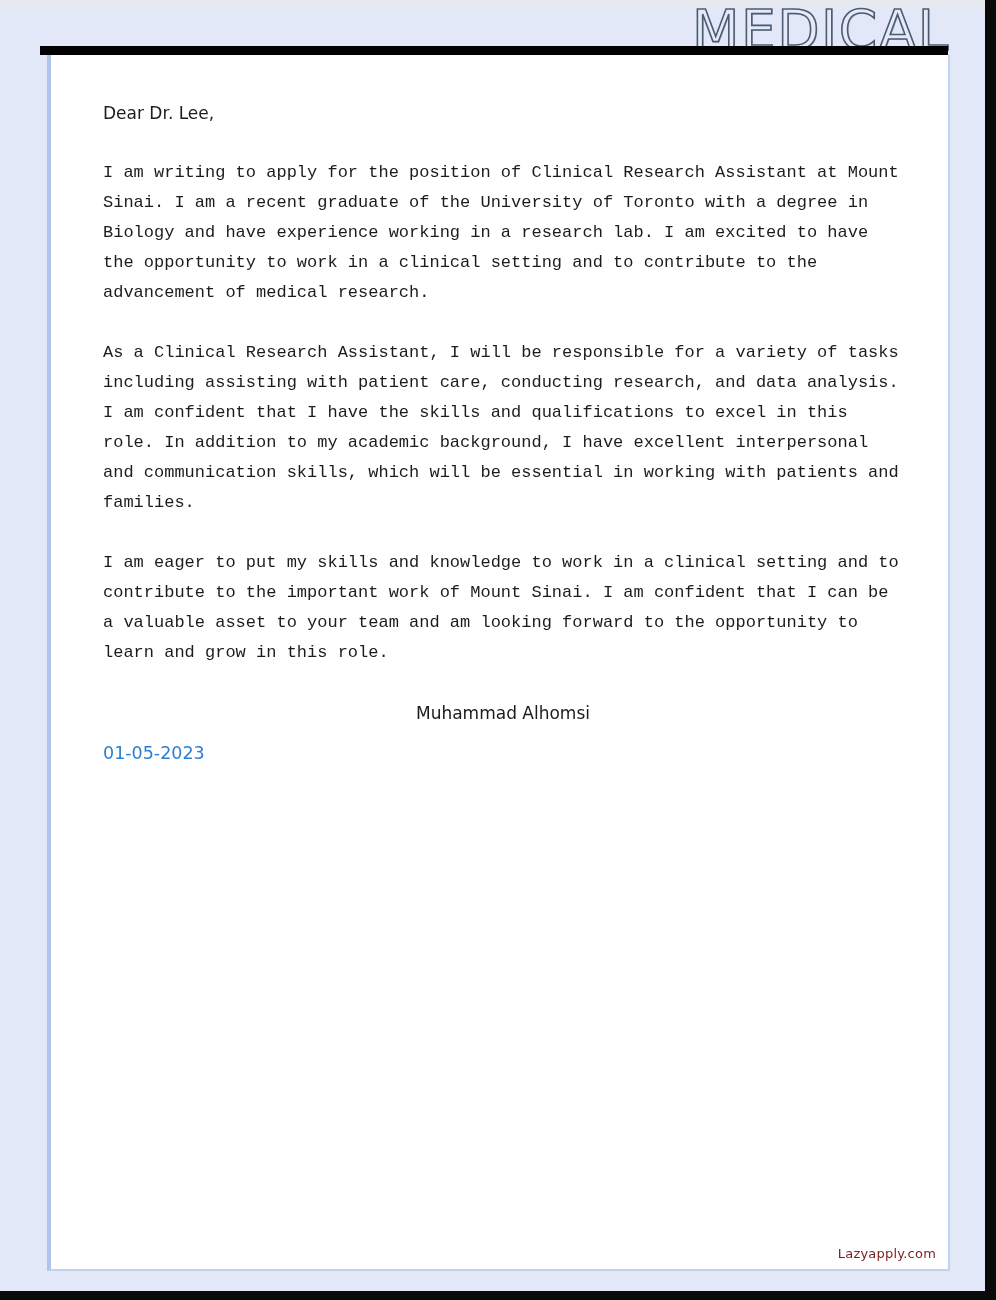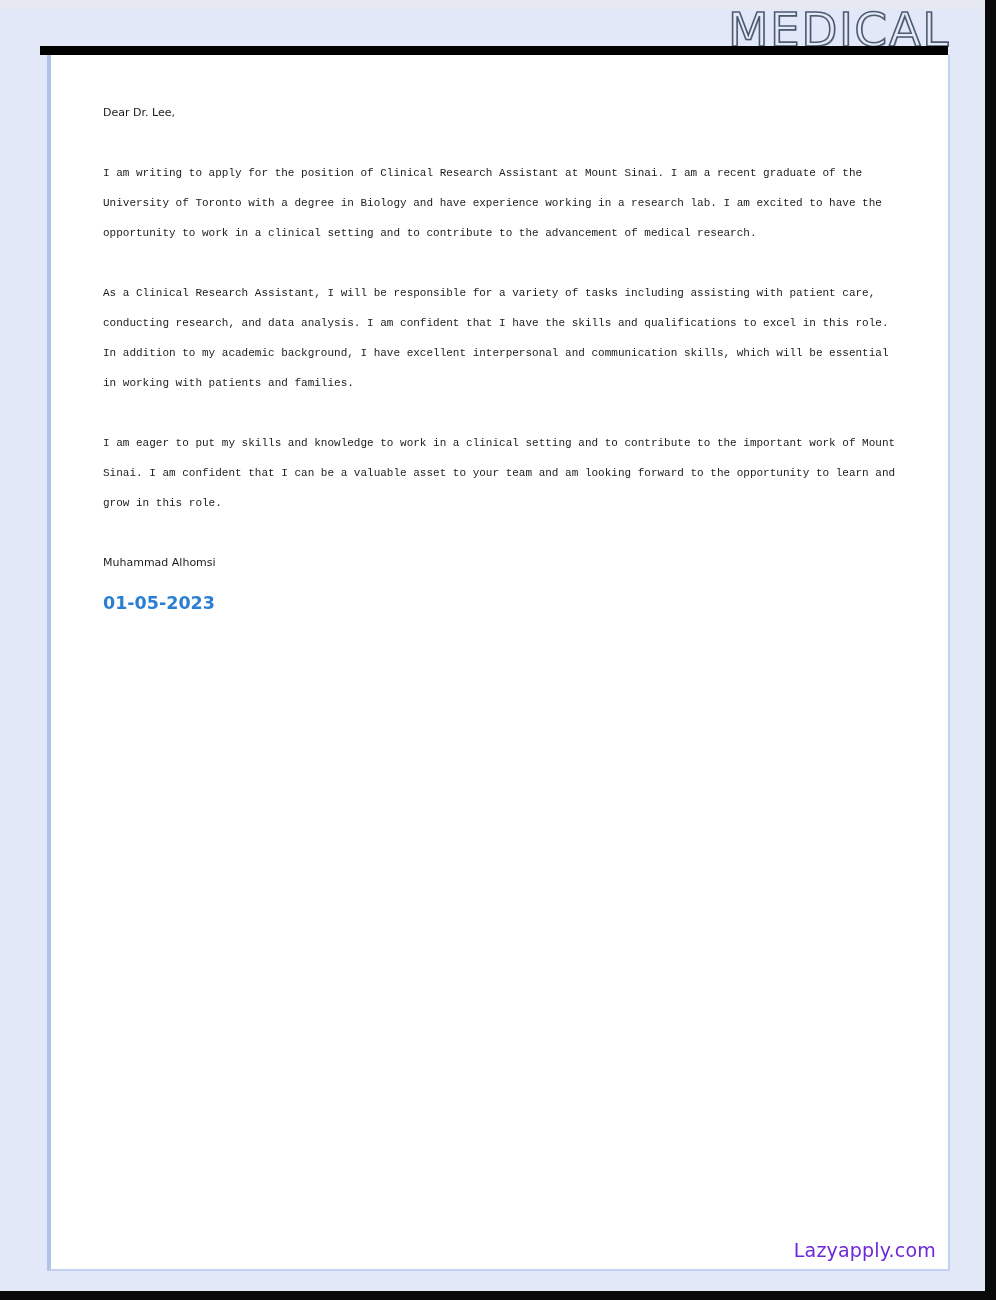--- a/index.html
+++ b/index.html
@@ -41,21 +41,21 @@
     left: 0;
     top: 8px;
     width: 952px;
     height: 40px;
     text-align: right;
     pointer-events: none;
   }
   .letterhead-title {
     display: inline-block;
     font-family: "DejaVu Sans", sans-serif;
-    font-size: 47px;
+    font-size: 55px;
     font-weight: 400;
     letter-spacing: 1.5px;
     line-height: 44px;
     color: #e4eaf7;
     -webkit-text-stroke: 1.6px #4d5b72;
     text-shadow: 1px 1px 0 #b9c4d8;
     white-space: nowrap;
     padding-right: 2px;
   }
 
@@ -88,49 +88,49 @@
     left: 52px;
     top: 43px;
     width: 800px;
   }
 
   .salutation,
   .para,
   .closing-line,
   .signature-name {
     font-family: "DejaVu Sans", sans-serif;
-    font-size: 11px;
+    font-size: 17px;
     line-height: 30px;
     color: #1c1c1c;
     margin: 0;
     font-weight: 400;
   }
 
   .salutation { margin-bottom: 30px; }
   .para { margin-bottom: 30px; font-family: Liberation Mono, monospace; }
   .closing-line { margin-bottom: 30px; }
-  .signature-name { margin-bottom: 10px; }
+  .signature-name { margin-bottom: 10px; text-align: center; }
 
   .signature-date {
     font-family: "DejaVu Sans", sans-serif;
     font-size: 17.5px;
     line-height: 30px;
     color: #2a7fd4;
     margin: 0;
-    font-weight: 700;
+    font-weight: 400;
   }
 
   
   .footer {
     position: absolute;
     right: 12px;
     bottom: 8px;
     font-family: "DejaVu Sans", sans-serif;
-    font-size: 19px;
-    color: #6d28d9;
+    font-size: 13px;
+    color: #7f1d1d;
     letter-spacing: 0.2px;
   }
 </style>
 </head>
 <body>
 
 <div class="top-band"></div>
 
 <div class="letterhead">
   <span class="letterhead-title">MEDICAL</span>

